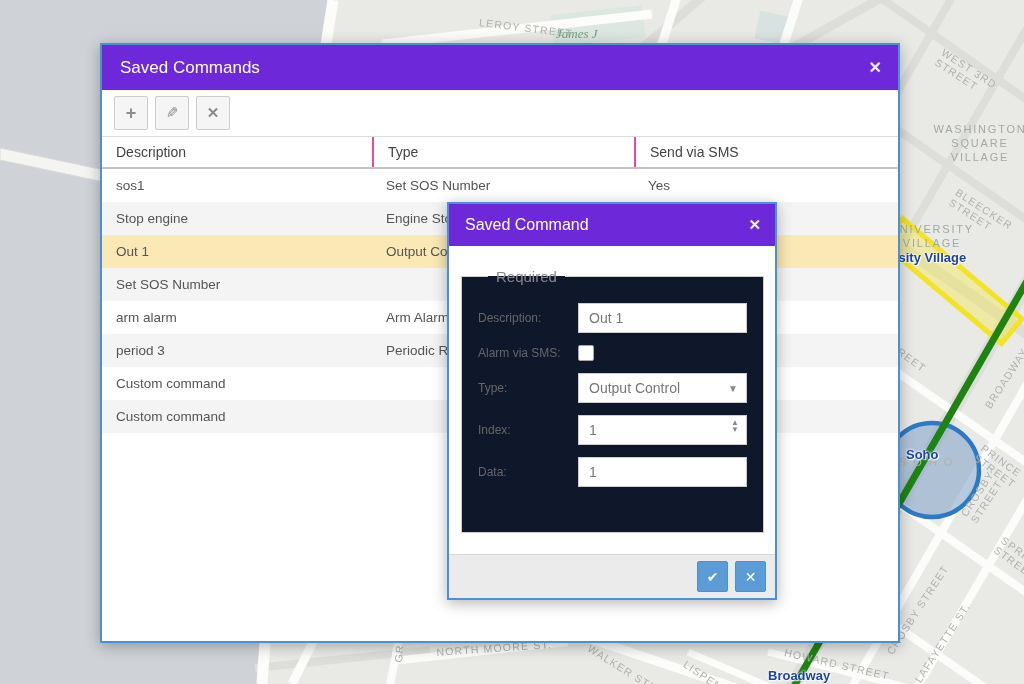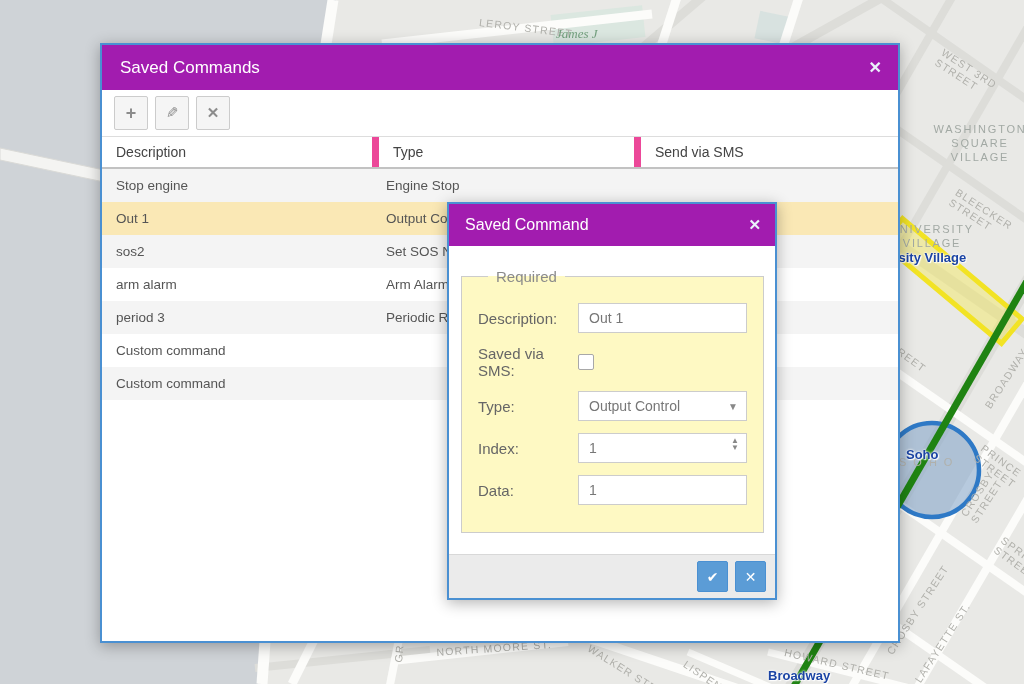--- a/index.html
+++ b/index.html
@@ -15,52 +15,52 @@
   .mlab.block { text-align:center; letter-spacing:1.8px; color:#A2A9A4; line-height:14px; font-size:11px; }
   .mblue { position:absolute; z-index:3; font-size:13px; font-weight:bold; color:#1B44A4;
            letter-spacing:0; text-shadow:0 0 2px #fff, 0 0 3px #fff, 1px 1px 1px #fff; white-space:nowrap; }
   .mpark { position:absolute; z-index:2; font-family:"Liberation Serif", serif; font-style:italic;
            font-size:13px; color:#73A07E; }
   .soho-gray { letter-spacing:7px; font-size:11px; }
 
   
   .dlg { position:absolute; background:#fff; border:2px solid #4A90D2;
          box-shadow:0 3px 14px rgba(0,0,0,.3); }
-  .titlebar { background:#a21caf; color:#fff; display:flex; align-items:center;justify-content:flex-end; }
+  .titlebar { background:#6d28d9; color:#fff; display:flex; align-items:center;justify-content:flex-end; }
   .titlebar .ttl { flex:1; }
   .xbtn { color:#EAF2FA; font-weight:bold; cursor:pointer; text-align:center; }
 
   
   #dlg-outer { left:100px; top:43px; width:800px; height:600px; z-index:10; }
   #dlg-outer .titlebar { height:45px; padding:0 16px 0 18px; font-size:17px; }
   #dlg-outer .xbtn { font-size:16px; }
   .toolbar { height:46px; display:flex; align-items:center; padding-left:12px; gap:7px; background:#fff; }
   .tbtn { width:34px; height:34px; background:#F5F5F5; border:1px solid #CCCCCC; border-radius:2px;
           color:#8C8C8C; font-size:15px; display:flex; align-items:center; justify-content:center; cursor:pointer; }
   .tbtn .flip { transform:scaleX(-1); display:inline-block; }
   .thead { display:flex; height:33px; align-items:center; border-top:1px solid #DDD;
            border-bottom:2px solid #C2C2C2; font-size:14px; color:#444; }
   .thead > div { height:100%; display:flex; align-items:center; padding-left:14px; }
-  .thead .c2, .thead .c3 { border-left:7px solid #ec4899; }
+  .thead .c2, .thead .c3 { border-left:2px solid #ec4899; }
   .c1 { width:270px; } .c2 { width:262px; } .c3 { flex:1; }
   .trow { display:flex; height:33px; align-items:center; font-size:13.5px; color:#555; background:#fff; }
   .trow > div { padding-left:14px; overflow:hidden; white-space:nowrap; }
   .trow.alt { background:#F4F4F4; }
   .trow.selected { background:#FAE8B5; }
 
   
   #dlg-inner { left:447px; top:202px; width:330px; height:398px; z-index:20; }
   #dlg-inner .titlebar { height:42px; padding:0 14px 0 16px; font-size:16px; }
   #dlg-inner .xbtn { font-size:15px; }
   .inner-body { position:relative; height:352px; padding:22px 12px 0; }
-  fieldset.req { margin:0; border:1px solid #CCC; background:#fef9c3; height:265px;
+  fieldset.req { margin:0; border:1px solid #CCC; background:#0f172a; height:265px;
                  padding:18px 16px 0 16px; }
   fieldset.req legend { color:#8A8A8A; font-size:15px; padding:0 8px; margin-left:10px; }
   .frow { display:flex; align-items:center; margin-bottom:12px; }
-  .frow label { width:100px; font-size:15px; color:#666; flex-shrink:0; }
+  .frow label { width:100px; font-size:12px; color:#666; flex-shrink:0; }
   .ctrl { width:169px; height:30px; border:1px solid #CCC; background:#fff; font-size:14px;
           color:#777; padding:0 8px 0 10px; font-family:"Liberation Sans", sans-serif; }
   input.ctrl { outline:none; }
   .select { display:flex; align-items:center; justify-content:space-between; cursor:pointer; }
   .select .arrow { color:#888; font-size:10px; }
   .spinwrap { position:relative; }
   .spin { position:absolute; right:8px; top:4px; display:flex; flex-direction:column; line-height:7px;
           font-size:8px; color:#888; cursor:pointer; }
   .cb { width:16px; height:16px; border:1px solid #A8A8A8; background:#fff; border-radius:2px; cursor:pointer; }
   .inner-footer { position:absolute; left:0; right:0; bottom:0; height:44px; background:#EBEBEB;
@@ -164,32 +164,36 @@
       <div class="tbtn">
           <span style="font-weight:bold;">✕</span>
         </div>
     </div>
     <div class="thead">
       <div class="c1">Description</div>
       <div class="c2">Type</div>
       <div class="c3">Send via SMS</div>
     </div>
     <div>
+      <div class="trow">
+        <div class="c1">sos1</div>
+        <div class="c2">Set SOS Number</div>
+        <div class="c3">Yes</div>
+      </div>
       <div class="trow alt">
         <div class="c1">Stop engine</div>
         <div class="c2">Engine Stop</div>
         <div class="c3"></div>
       </div>
       <div class="trow selected">
         <div class="c1">Out 1</div>
         <div class="c2">Output Control</div>
         <div class="c3"></div>
       </div>
       <div class="trow alt">
-        <div class="c1">sos2</div>
         <div class="c2">Set SOS Number</div>
         <div class="c3"></div>
       </div>
       <div class="trow">
         <div class="c1">arm alarm</div>
         <div class="c2">Arm Alarm</div>
         <div class="c3"></div>
       </div>
       <div class="trow alt">
         <div class="c1">period 3</div>
@@ -215,21 +219,21 @@
     <div class="inner-body">
       <fieldset class="req">
         <legend>Required</legend>
 
         <div class="frow">
           <label>Description:</label>
           <input class="ctrl" type="text" value="Out 1" style="">
         </div>
 
         <div class="frow">
-          <label>Saved via SMS:</label>
+          <label>Alarm via SMS:</label>
           <div class="cb"></div>
         </div>
 
         <div class="frow">
           <label>Type:</label>
           <div class="ctrl select">
             <span>Output Control</span>
             <span class="arrow">▼</span>
           </div>
         </div>

